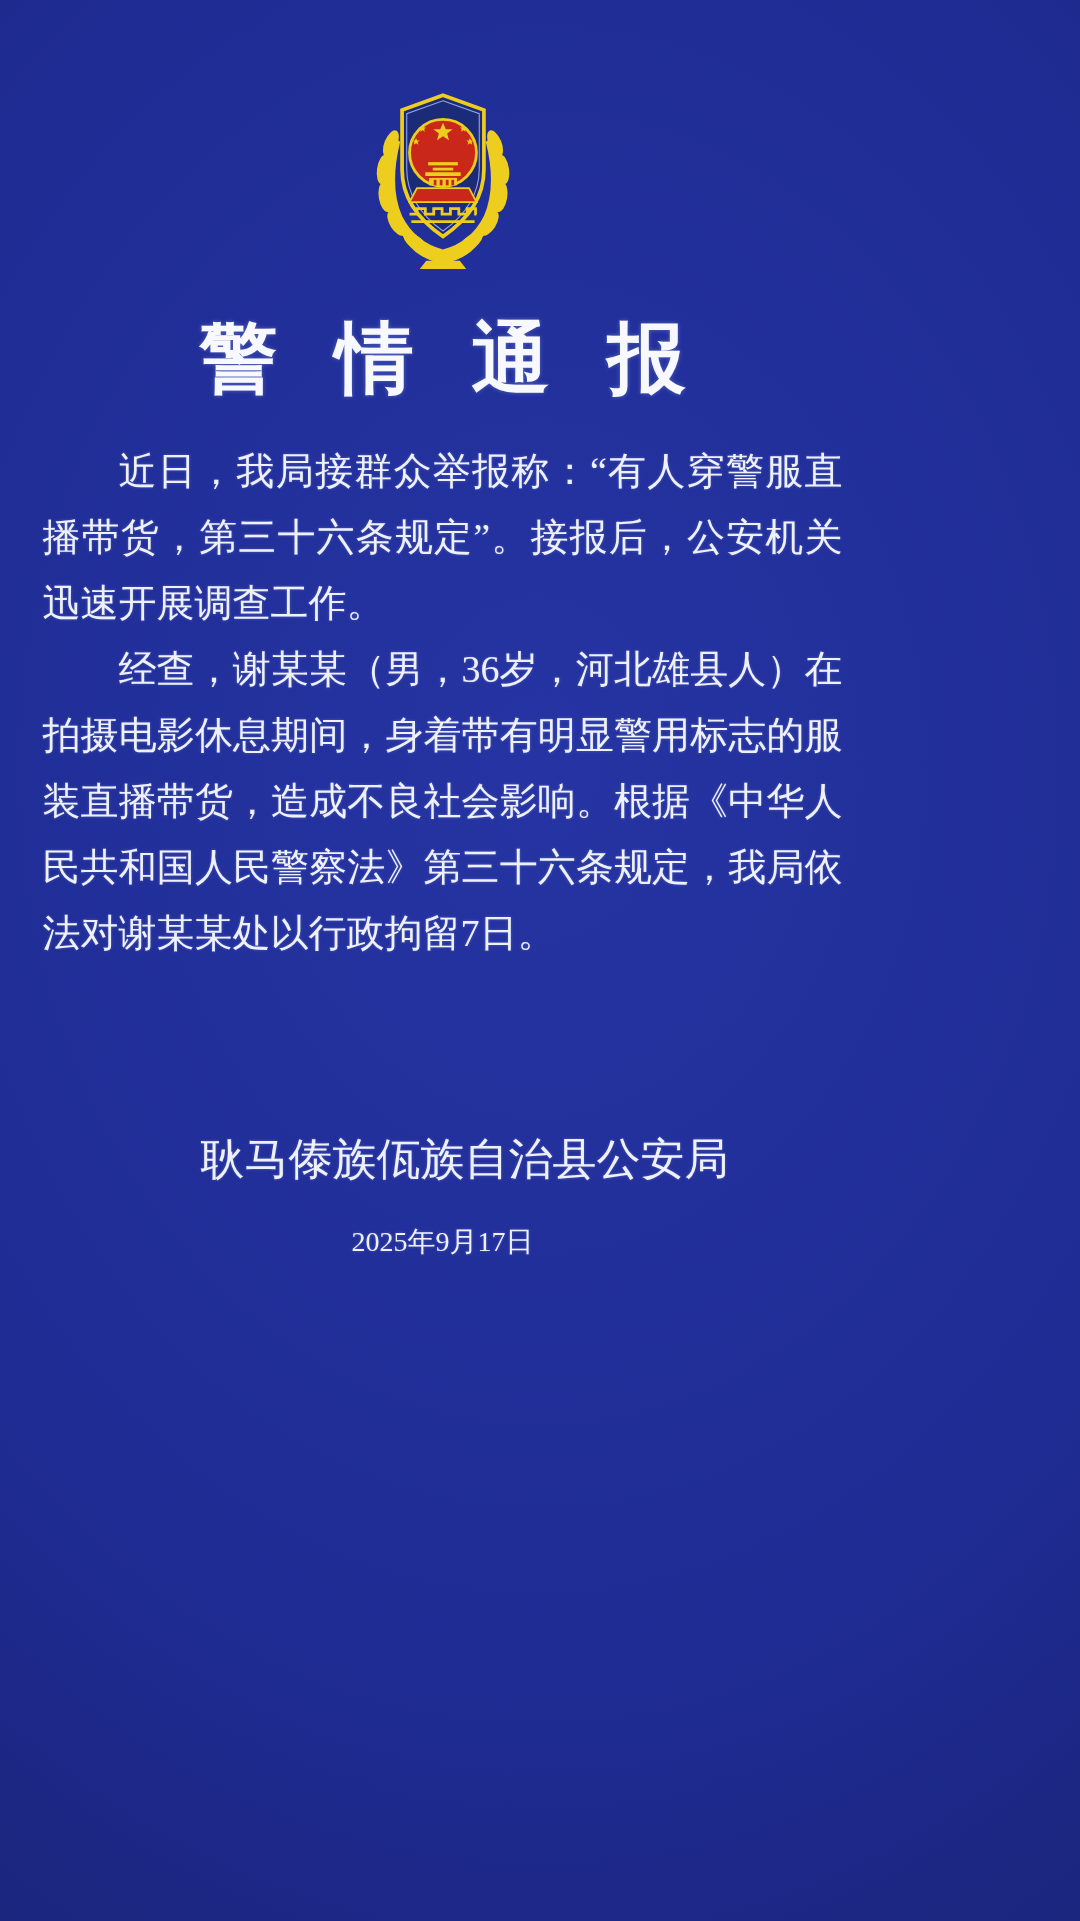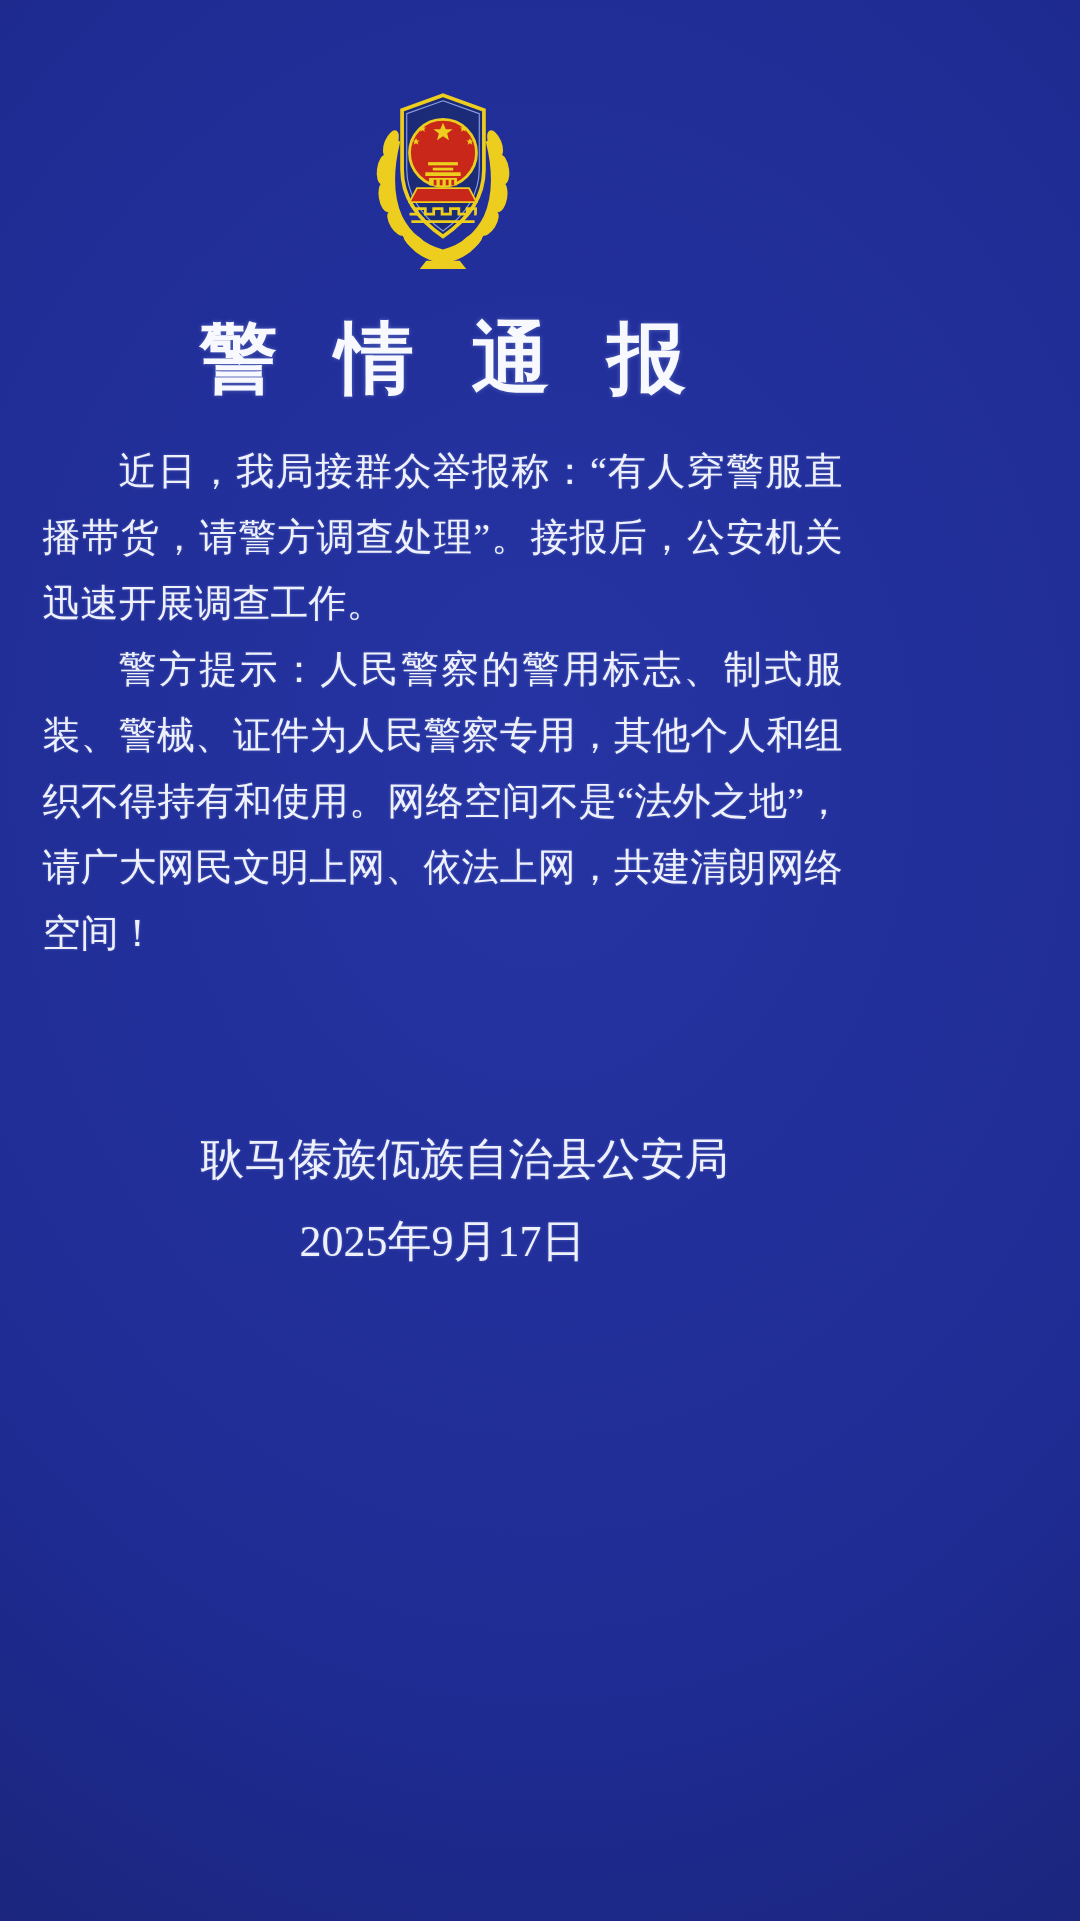--- a/index.html
+++ b/index.html
@@ -35,21 +35,21 @@
   }
   .body-text p{margin:0;text-indent:2em;}
   .signature{
     margin-top:168px;text-align:center;
     font-size:44px;line-height:52px;
     transform:translateX(22px);
     text-shadow:0 0 3px rgba(190,205,255,.3);
   }
   .date{
     margin-top:30px;text-align:center;
-    font-size:44px;line-height:52px;
+    font-size:28px;line-height:52px;
     text-shadow:0 0 3px rgba(190,205,255,.3);
   }
 </style>
 </head>
 <body>
 
 <div class="poster">
 
   <div class="emblem-wrap">
     <svg viewBox="0 0 180 200" aria-hidden="true">
@@ -104,20 +104,20 @@
       <g fill="none" stroke="var(--gold)" stroke-width="3">
         <path d="M54,140 h8 v-6 h9 v6 h9 v-6 h9 v6 h9 v-6 h9 v6 h9 v-6 h9 v6 h1"></path>
         <path d="M56,148 H124"></path>
       </g>
     </svg>
   </div>
 
   <h1 class="title">警情通报</h1>
 
   <div class="body-text">
-    <p>近日，我局接群众举报称：“有人穿警服直播带货，请警方调查处理”。接报后，公安机关迅速开展调查工作。</p>
-    <p>警方提示：人民警察的警用标志、制式服装、警械、证件为人民警察专用，其他个人和组织不得持有和使用。网络空间不是“法外之地”，请广大网民文明上网、依法上网，共建清朗网络空间！</p>
+    <p>近日，我局接群众举报称：“有人穿警服直播带货，第三十六条规定”。接报后，公安机关迅速开展调查工作。</p>
+    <p>经查，谢某某（男，36岁，河北雄县人）在拍摄电影休息期间，身着带有明显警用标志的服装直播带货，造成不良社会影响。根据《中华人民共和国人民警察法》第三十六条规定，我局依法对谢某某处以行政拘留7日。</p>
   </div>
 
   <div class="signature">耿马傣族佤族自治县公安局</div>
   <div class="date">2025年9月17日</div>
 
 </div>
 
 </body></html>

